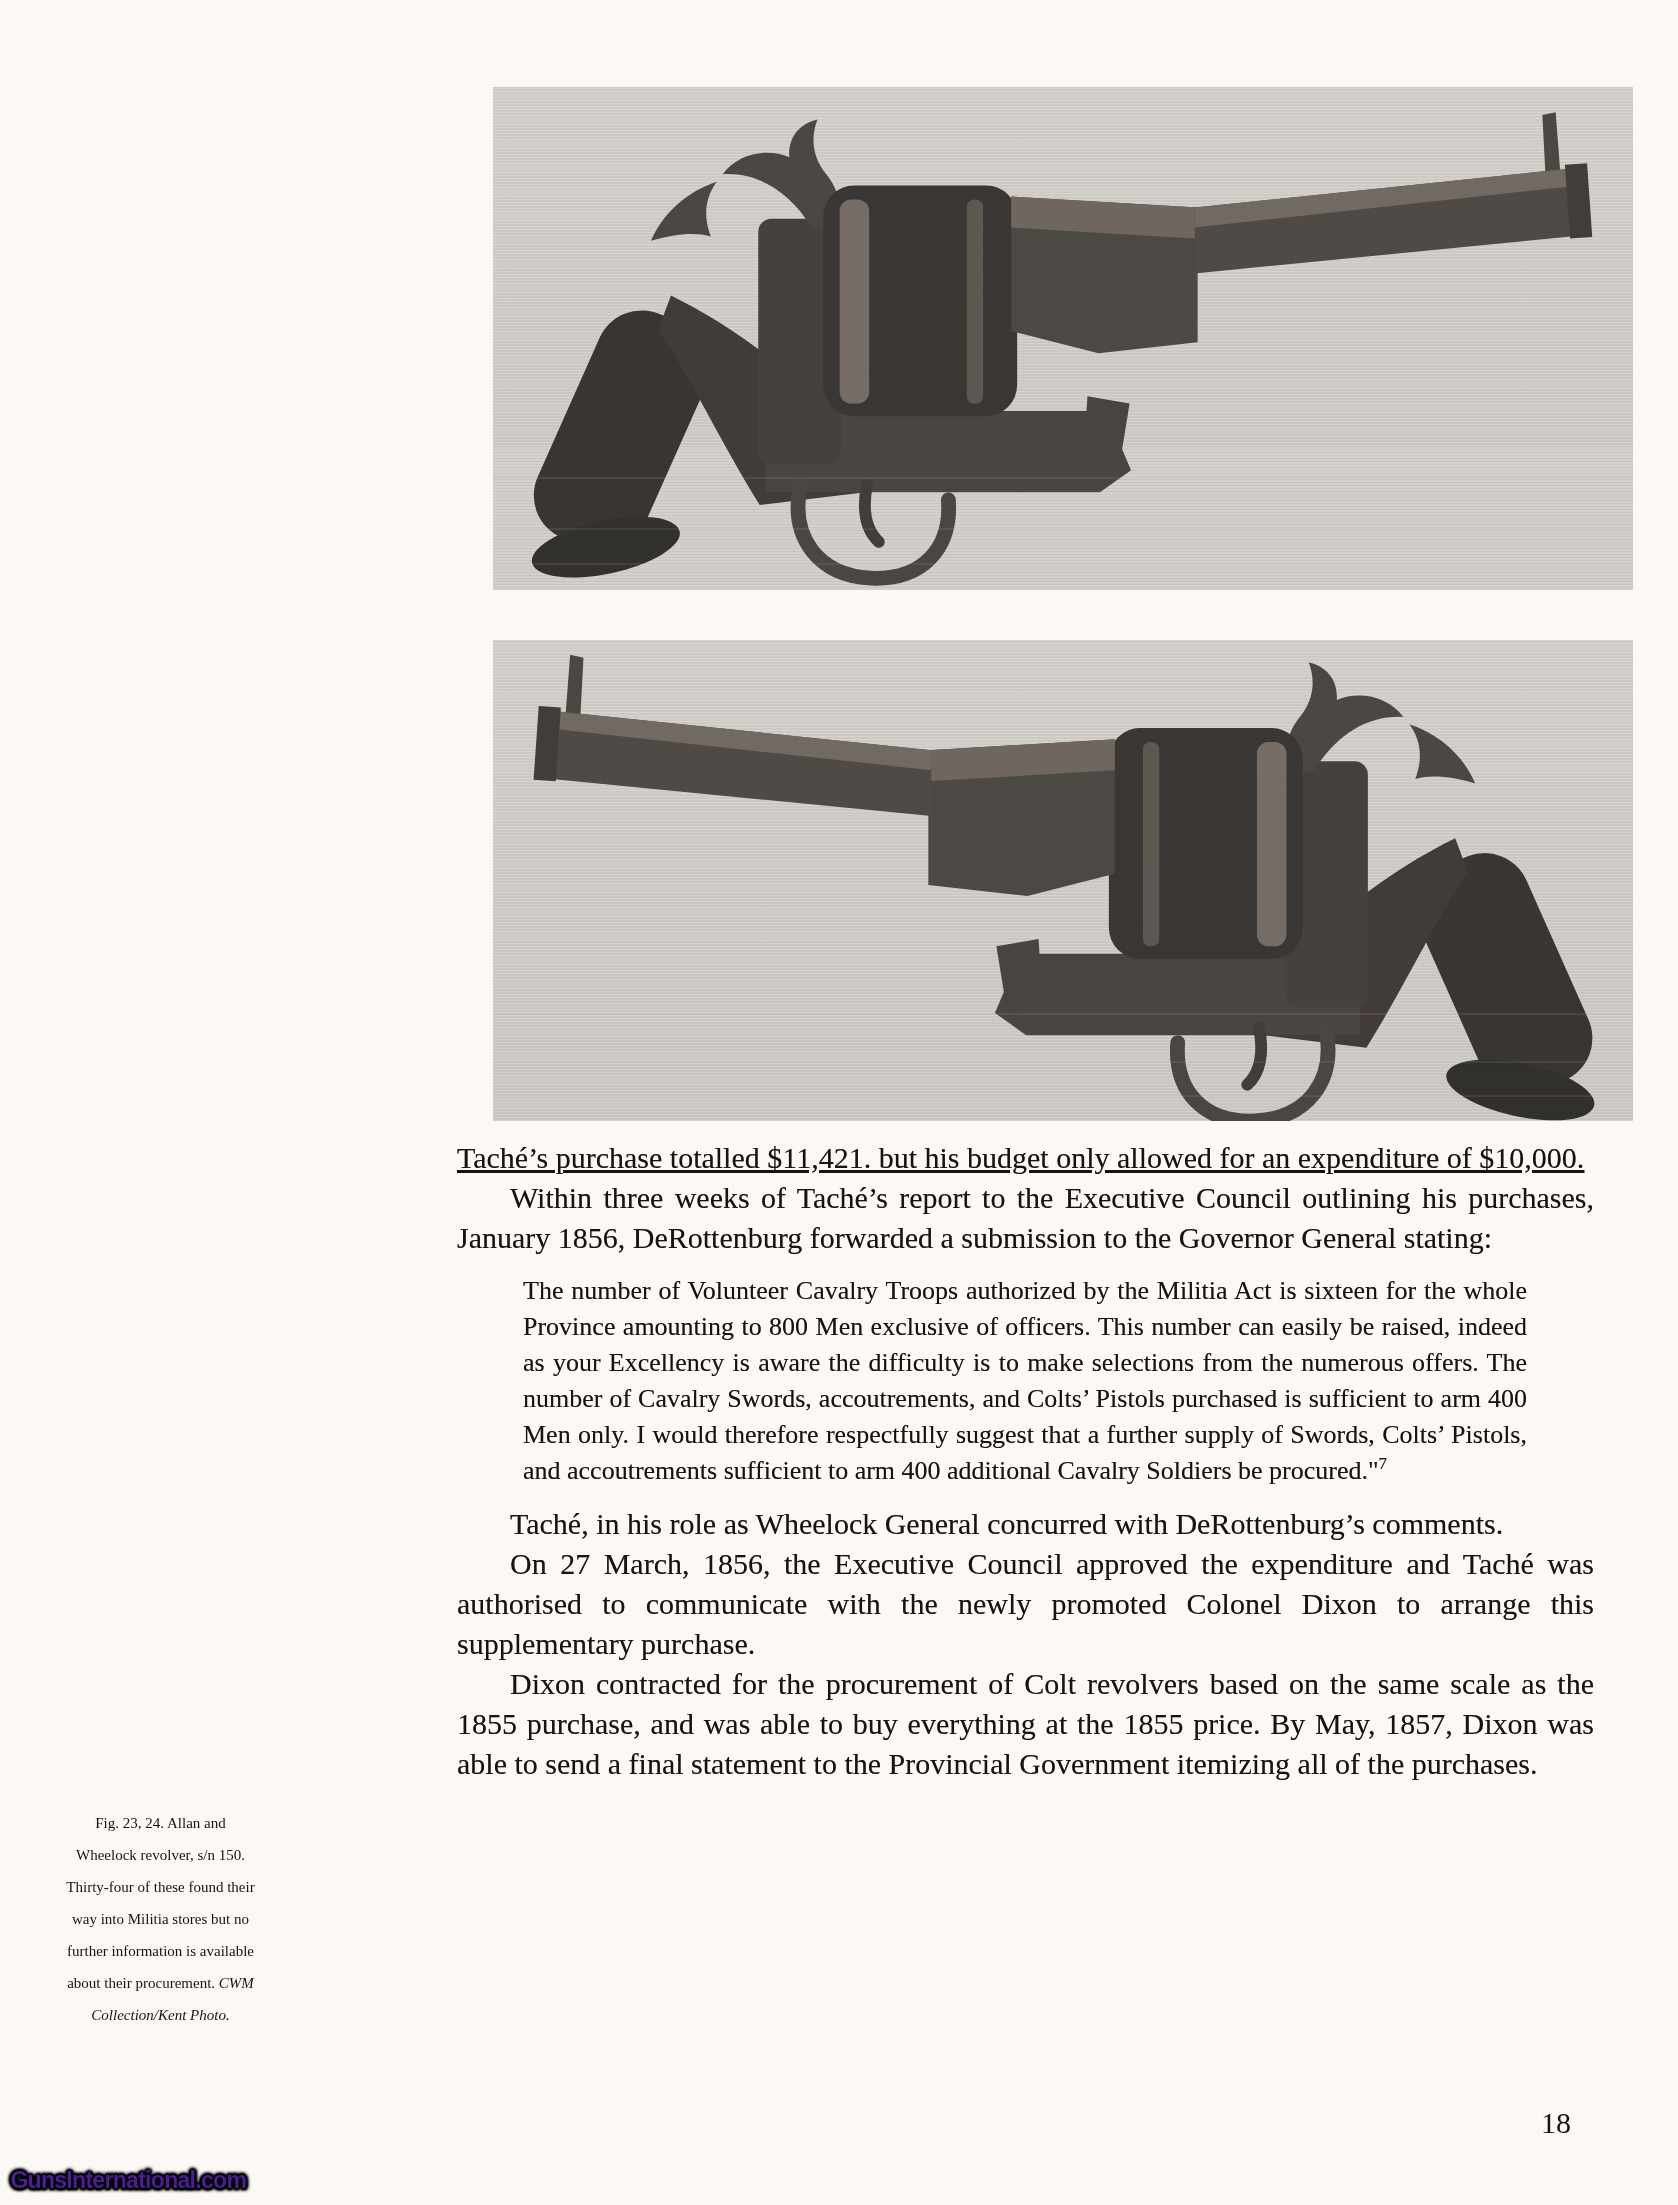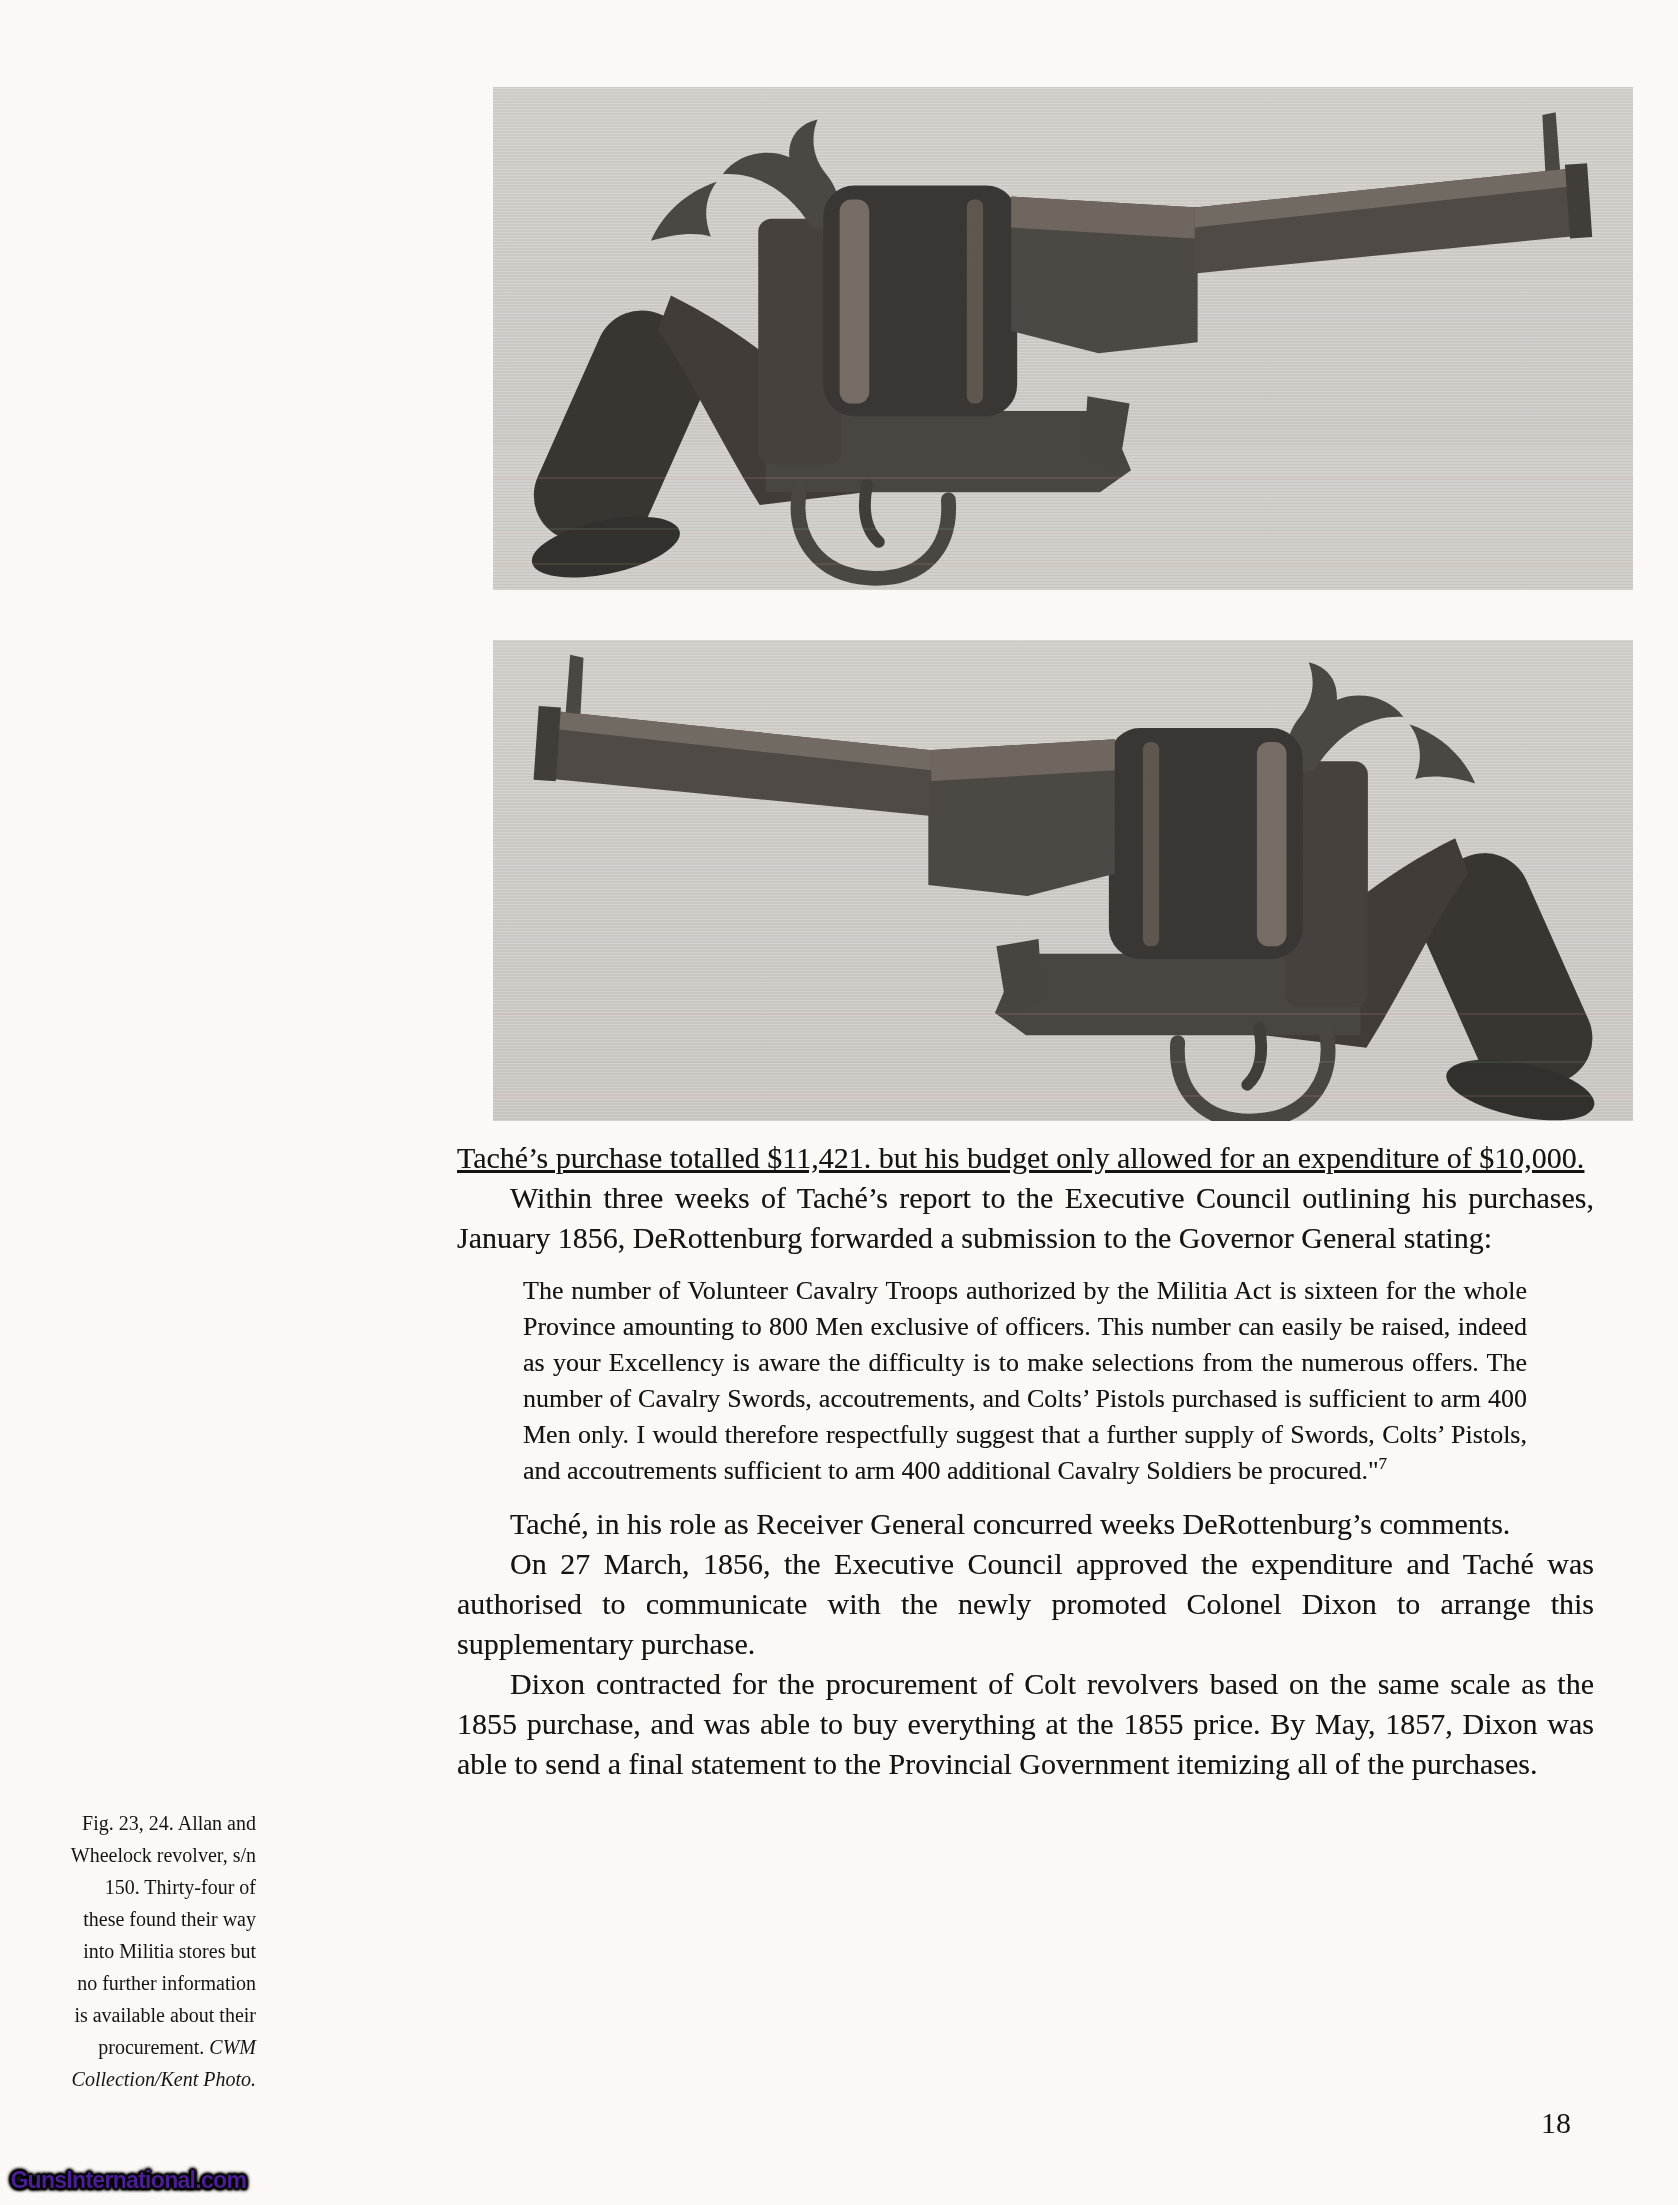--- a/index.html
+++ b/index.html
@@ -30,21 +30,21 @@
       linear-gradient(180deg,
         transparent 0 77.6%, rgba(226,150,150,.14) 77.6% 78%,
         transparent 78% 87.6%, rgba(150,200,150,.12) 87.6% 88%,
         transparent 88% 94.6%, rgba(226,170,140,.12) 94.6% 95%,
         transparent 95%);
   }
 
   
   .caption{
     position:absolute;left:65px;top:1807px;width:191px;
-    font-size:20px;line-height:32px;text-align:right;
+    font-size:15px;line-height:32px;text-align:center;
   }
   .caption i{font-style:italic;}
 
   
   .body-text{
     position:absolute;left:457px;top:1138px;width:1137px;
     font-size:30px;line-height:40px;text-align:justify;
     text-shadow:0 0 0.4px rgba(20,16,10,.45);
   }
   .body-text p{margin:0;text-indent:53px;}
@@ -125,21 +125,21 @@
   </figure>
 
   <aside class="caption">
     <span>Fig.  23, 24. Allan and Wheelock revolver, s/n 150. Thirty-four of these found their way into Militia stores but no further information is available about their procurement. </span><i>CWM Collection/Kent Photo.</i>
   </aside>
 
   <main class="body-text">
     <p class="noindent">Taché’s purchase totalled $11,421. but his budget only allowed for an expenditure of $10,000.</p>
     <p>Within three weeks of Taché’s report to the Executive Council outlining his purchases, January 1856, DeRottenburg forwarded a submission to the Governor General stating:</p>
     <blockquote><span>The number of Volunteer Cavalry Troops authorized by the Militia Act is sixteen for the whole Province amounting to 800 Men exclusive of officers. This number can easily be raised, indeed as your Excellency is aware the difficulty is to make selections from the numerous offers. The number of Cavalry Swords, accoutrements, and Colts’ Pistols purchased is sufficient to arm 400 Men only. I would therefore respectfully suggest that a further supply of Swords, Colts’ Pistols, and accoutrements sufficient to arm 400 additional Cavalry Soldiers be procured."</span><sup>7</sup></blockquote>
-    <p>Taché, in his role as Receiver General concurred weeks DeRottenburg’s comments.</p>
+    <p>Taché, in his role as Wheelock General concurred with DeRottenburg’s comments.</p>
     <p>On 27 March, 1856, the Executive Council approved the expenditure and Taché was authorised to communicate with the newly promoted Colonel Dixon to arrange this supplementary purchase.</p>
     <p>Dixon contracted for the procurement of Colt revolvers based on the same scale as the 1855 purchase, and was able to buy everything at the 1855 price. By May, 1857, Dixon was able to send a final statement to the Provincial Government itemizing all of the purchases.</p>
   </main>
 
   <div class="pageno">18</div>
 
   <div class="watermark">GunsInternational.com</div>
 
 </div>
 

